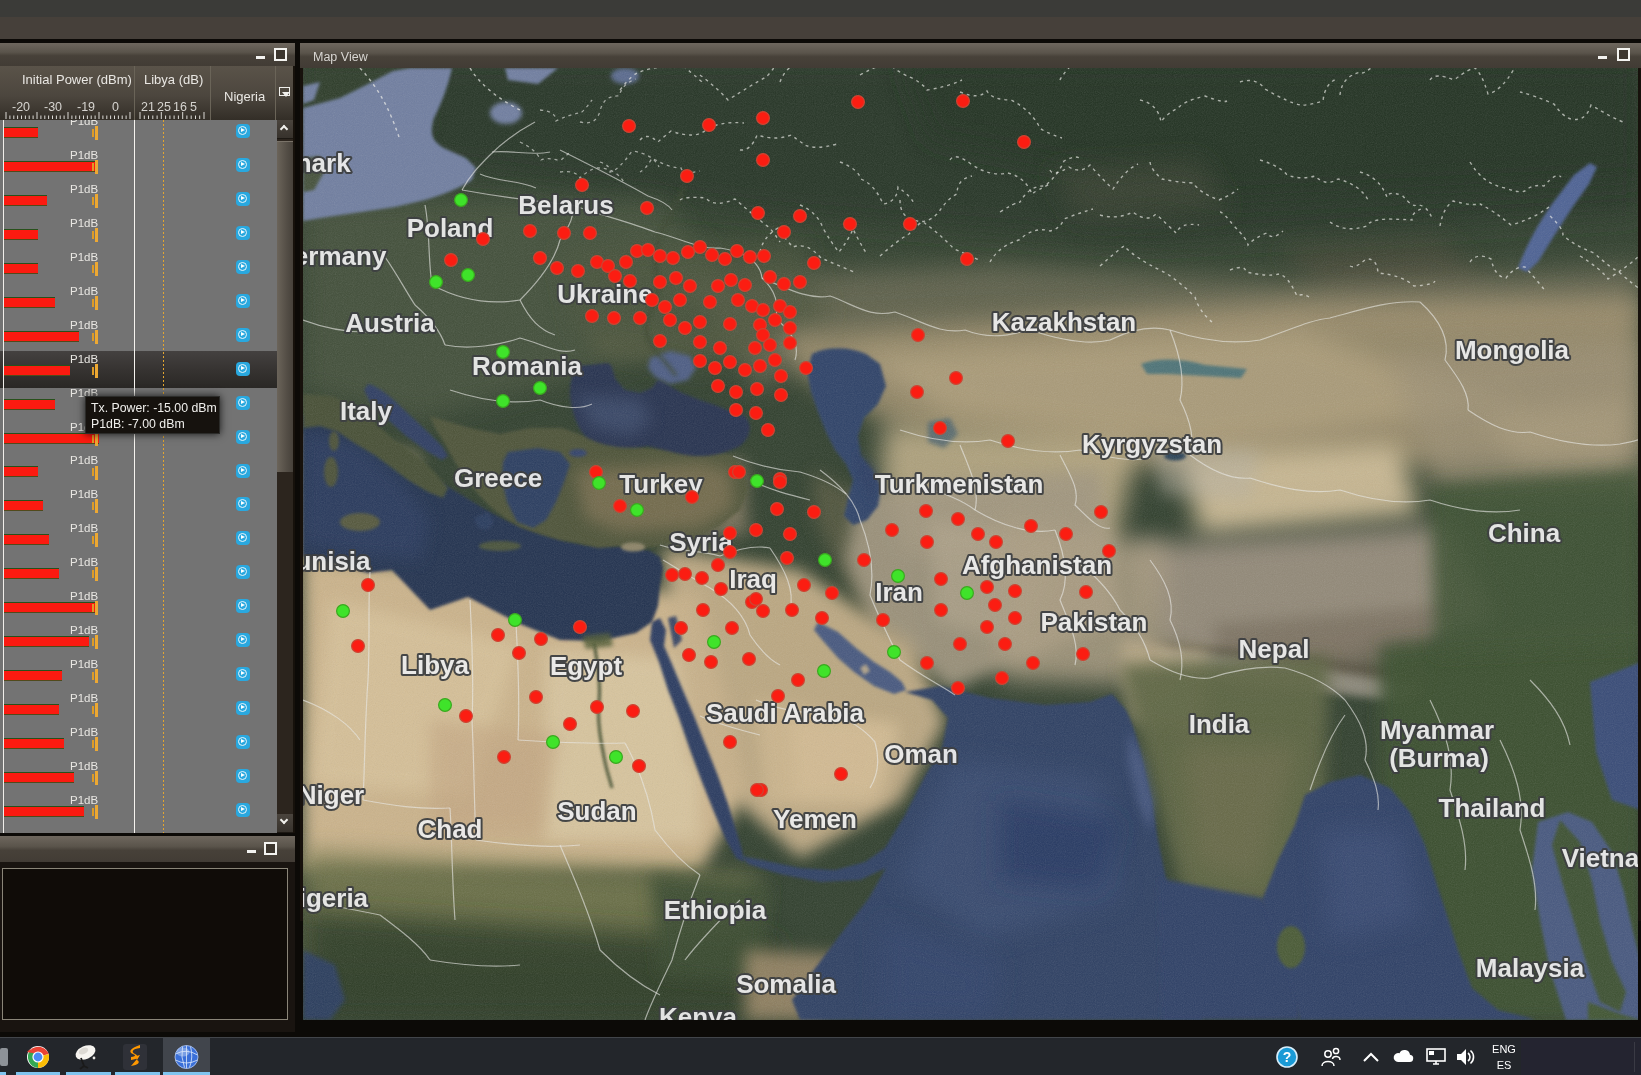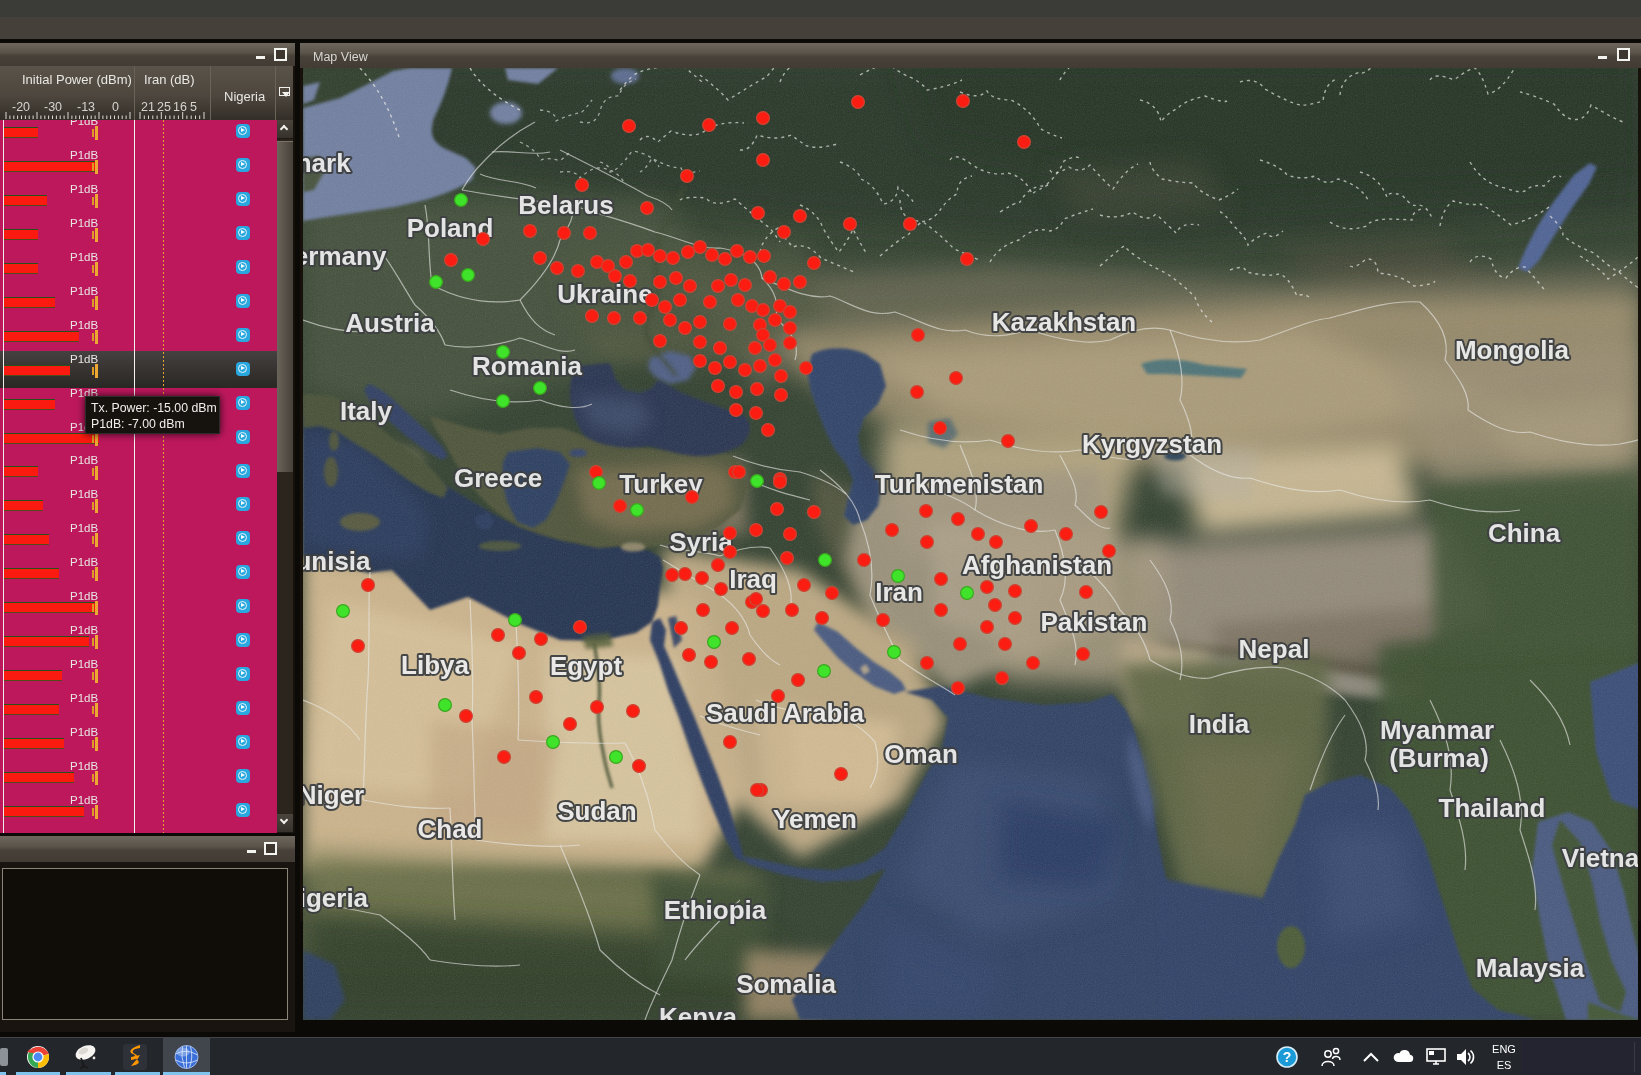--- a/index.html
+++ b/index.html
@@ -4,21 +4,21 @@
 html,body {width:1641px;height:1075px;overflow:hidden;background:#0c0a07;font-family:"Liberation Sans",sans-serif;}
 .abs {position:absolute;}
 #top1 {left:0;top:0;width:1641px;height:17px;background:#3b3b38;}
 #top2 {left:0;top:17px;width:1641px;height:24px;background:#46403a;border-bottom:2px solid #0b0906;}
 .titlestrip {background:linear-gradient(#6e675e,#5a544b 40%,#474139 55%,#423c35);}
 #lpanel {left:0;top:43px;width:295px;height:790px;background:#16110b;}
 #lpanel > .titlestrip {position:absolute;left:0;top:0;width:295px;height:23px;}
 #lhdr {position:absolute;left:0;top:23px;width:293px;height:54px;background:linear-gradient(#5a5349,#4c463e 55%,#332e27);}
 .hdrtxt {position:absolute;color:#e9e7e3;font-size:13px;}
 .hnum {position:absolute;color:#d6d4d0;font-size:12.5px;}
-#lbody {position:absolute;left:0;top:77px;width:286px;height:713px;background:#be185d;overflow:hidden;}
+#lbody {position:absolute;left:0;top:77px;width:286px;height:713px;background:#737373;overflow:hidden;}
 .plabel {position:absolute;color:#e8e6e2;font-size:11.5px;}
 .rbar {position:absolute;height:11px;background:#fb1a10;border-top:1px solid #27511b;border-bottom:1px solid #514a1b;}
 .mk1 {position:absolute;width:2px;height:8px;background:#dd9b26;}
 .mk2 {position:absolute;width:3.5px;height:14px;background:#eca833;}
 .pbtn {position:absolute;width:14px;height:14px;border-radius:4px;background:#29a8df;}
 .pbc {position:absolute;left:2px;top:2px;width:9px;height:9px;border:1px solid #eaf6fc;border-radius:50%;}
 .pbt {position:absolute;left:5.4px;top:4.4px;width:0;height:0;border-left:4px solid #fff;border-top:2.6px solid transparent;border-bottom:2.6px solid transparent;}
 .vline {position:absolute;left:134px;top:77px;width:1px;height:713px;background:#f5f3ef;}
 .dotline {position:absolute;left:163px;top:77px;width:1px;height:713px;background-image:linear-gradient(#e2a52f 40%,transparent 40%);background-size:1px 4px;}
 .ticks {position:absolute;left:0;top:0;}
@@ -524,25 +524,25 @@
 </div>
 
 <div id="lpanel" class="abs">
   <div class="titlestrip"></div>
   <div class="winbtns" style="right:2px;top:5px;width:38px;">
       <span class="minb" style="left:1px;"></span>
       <span class="maxb" style="left:19px;"></span>
     </div>
   <div id="lhdr">
     <div class="hdrtxt" style="left:22px;top:6px;">Initial Power (dBm)</div>
-    <div class="hdrtxt" style="left:144px;top:6px;">Iran (dB)</div>
+    <div class="hdrtxt" style="left:144px;top:6px;">Libya (dB)</div>
     <div class="hdrtxt" style="left:224px;top:23px;">Nigeria</div>
     <div class="hnum" style="left:12px;top:34px;">-20</div>
     <div class="hnum" style="left:44px;top:34px;">-30</div>
-    <div class="hnum" style="left:77px;top:34px;">-13</div>
+    <div class="hnum" style="left:77px;top:34px;">-19</div>
     <div class="hnum" style="left:112px;top:34px;">0</div>
     <div class="hnum" style="left:141px;top:34px;">21</div>
     <div class="hnum" style="left:157px;top:34px;">25</div>
     <div class="hnum" style="left:173px;top:34px;">16</div>
     <div class="hnum" style="left:190px;top:34px;">5</div>
     <div style="position:absolute;left:134px;top:0;width:1px;height:54px;background:#6a6458;"></div>
     <div style="position:absolute;left:210px;top:0;width:1px;height:54px;background:#6a6458;"></div>
     <div style="position:absolute;left:275px;top:0;width:1px;height:54px;background:#6a6458;"></div>
     <div style="position:absolute;left:279px;top:21px;width:11px;height:9px;border:1.5px solid #f0efec;"></div>
     <div style="position:absolute;left:282px;top:26px;width:0;height:0;border-top:5px solid #f0efec;border-left:4px solid transparent;border-right:4px solid transparent;"></div>

